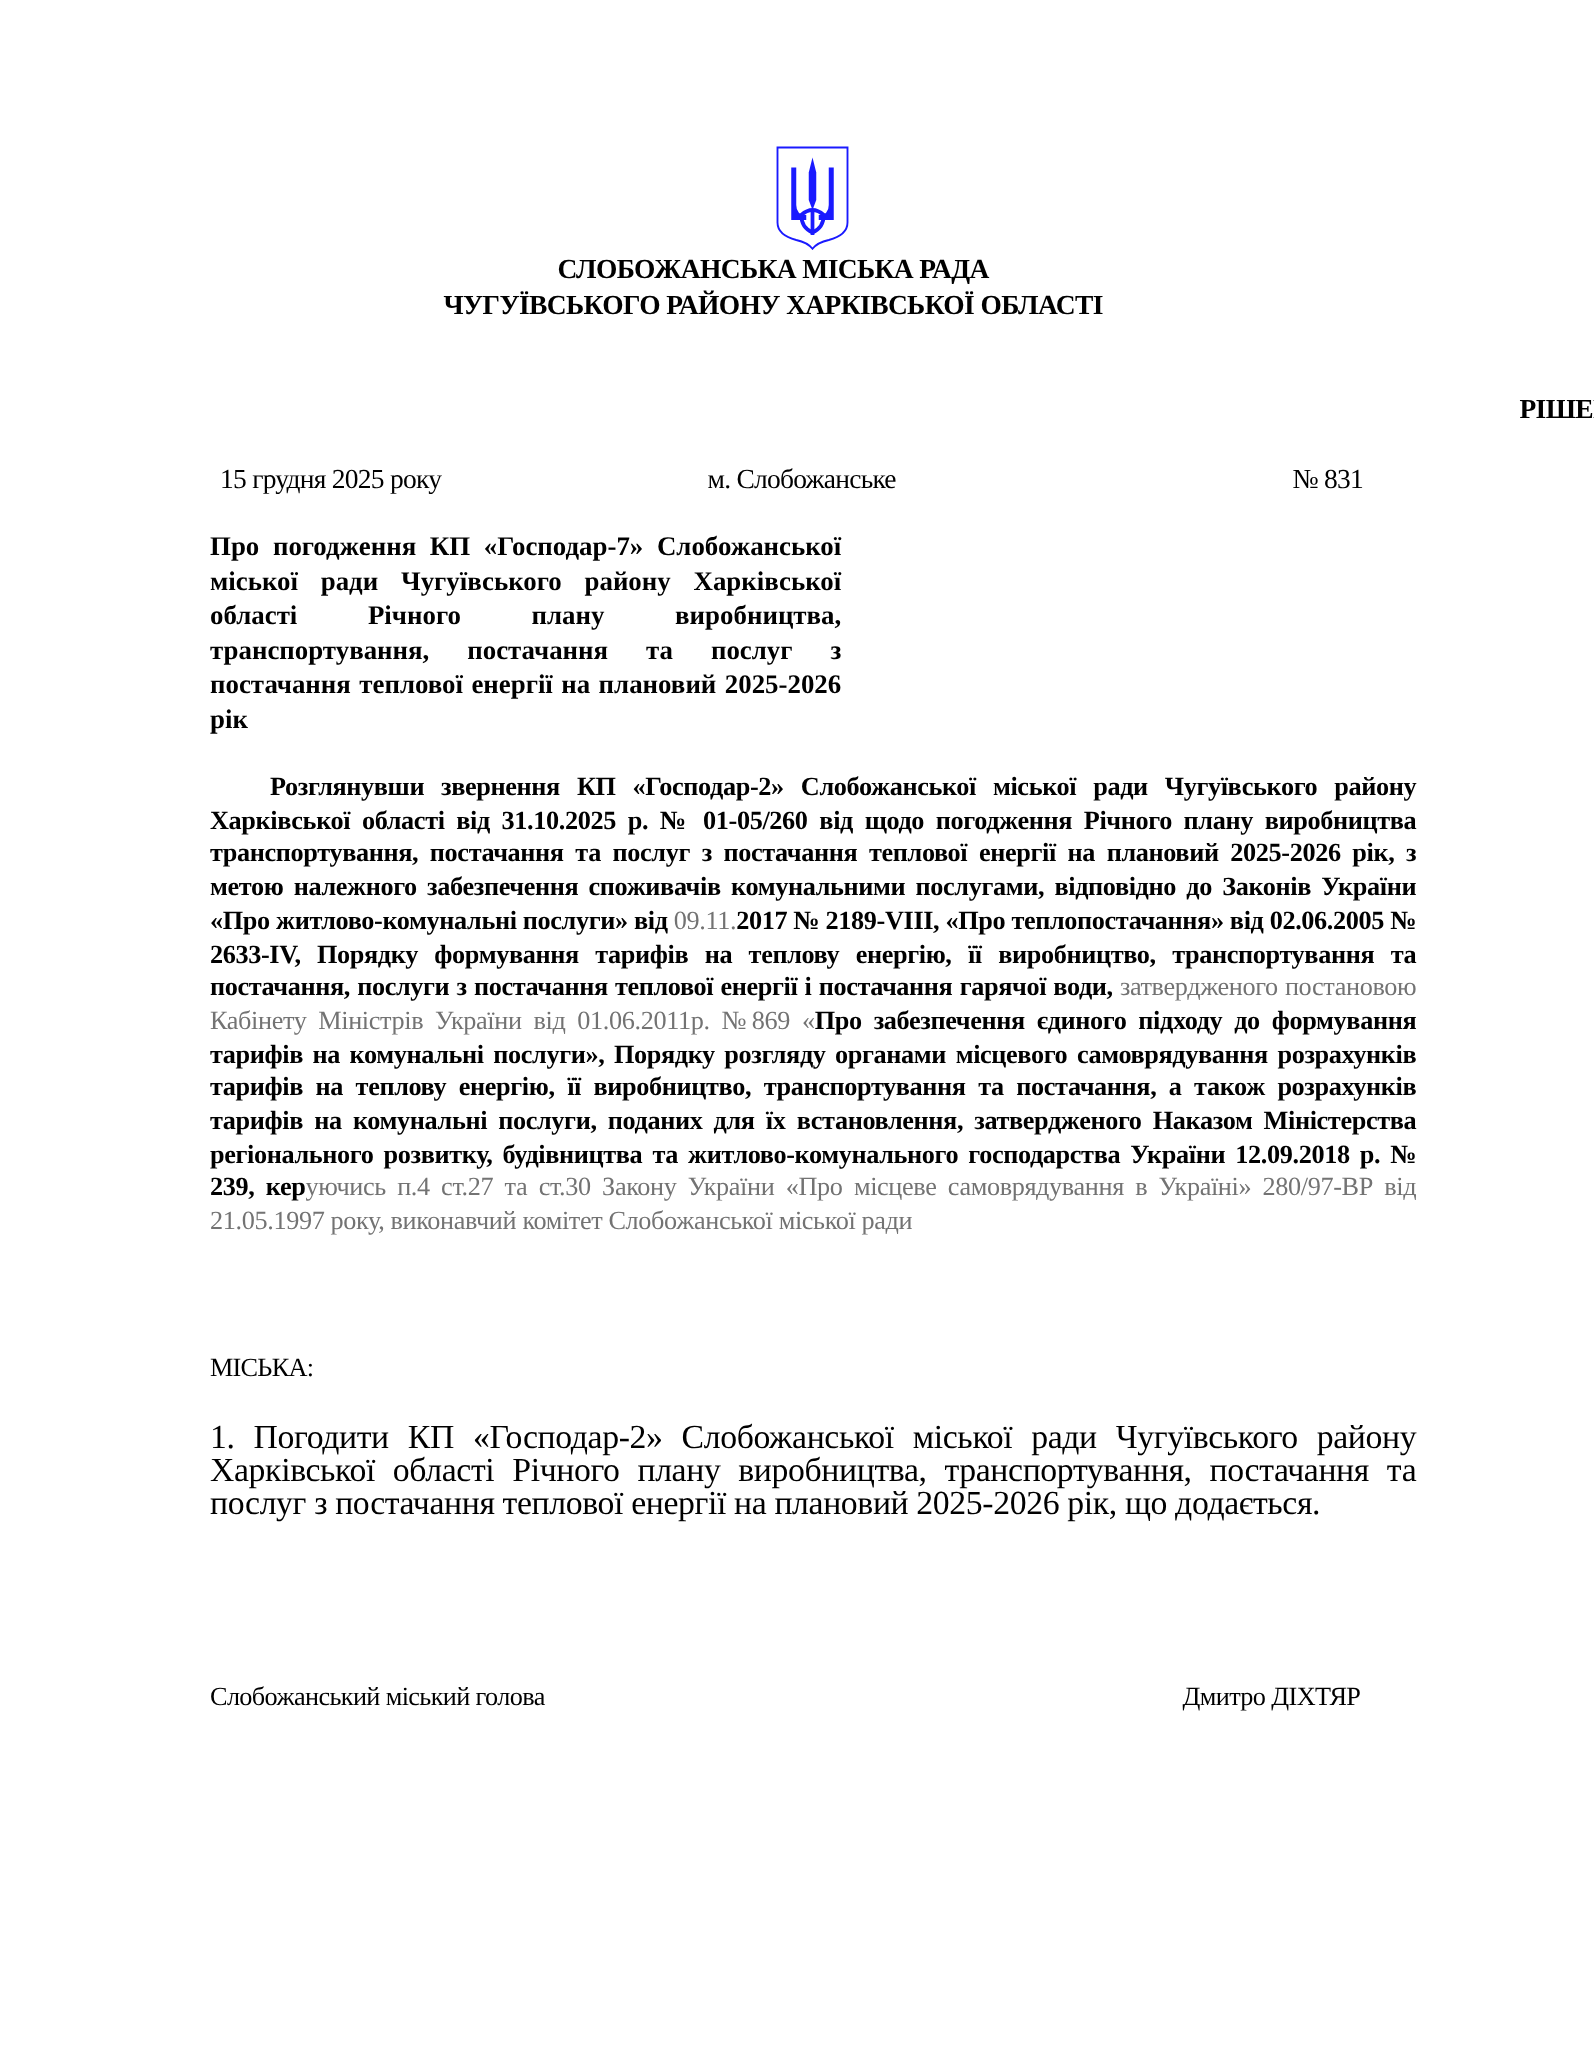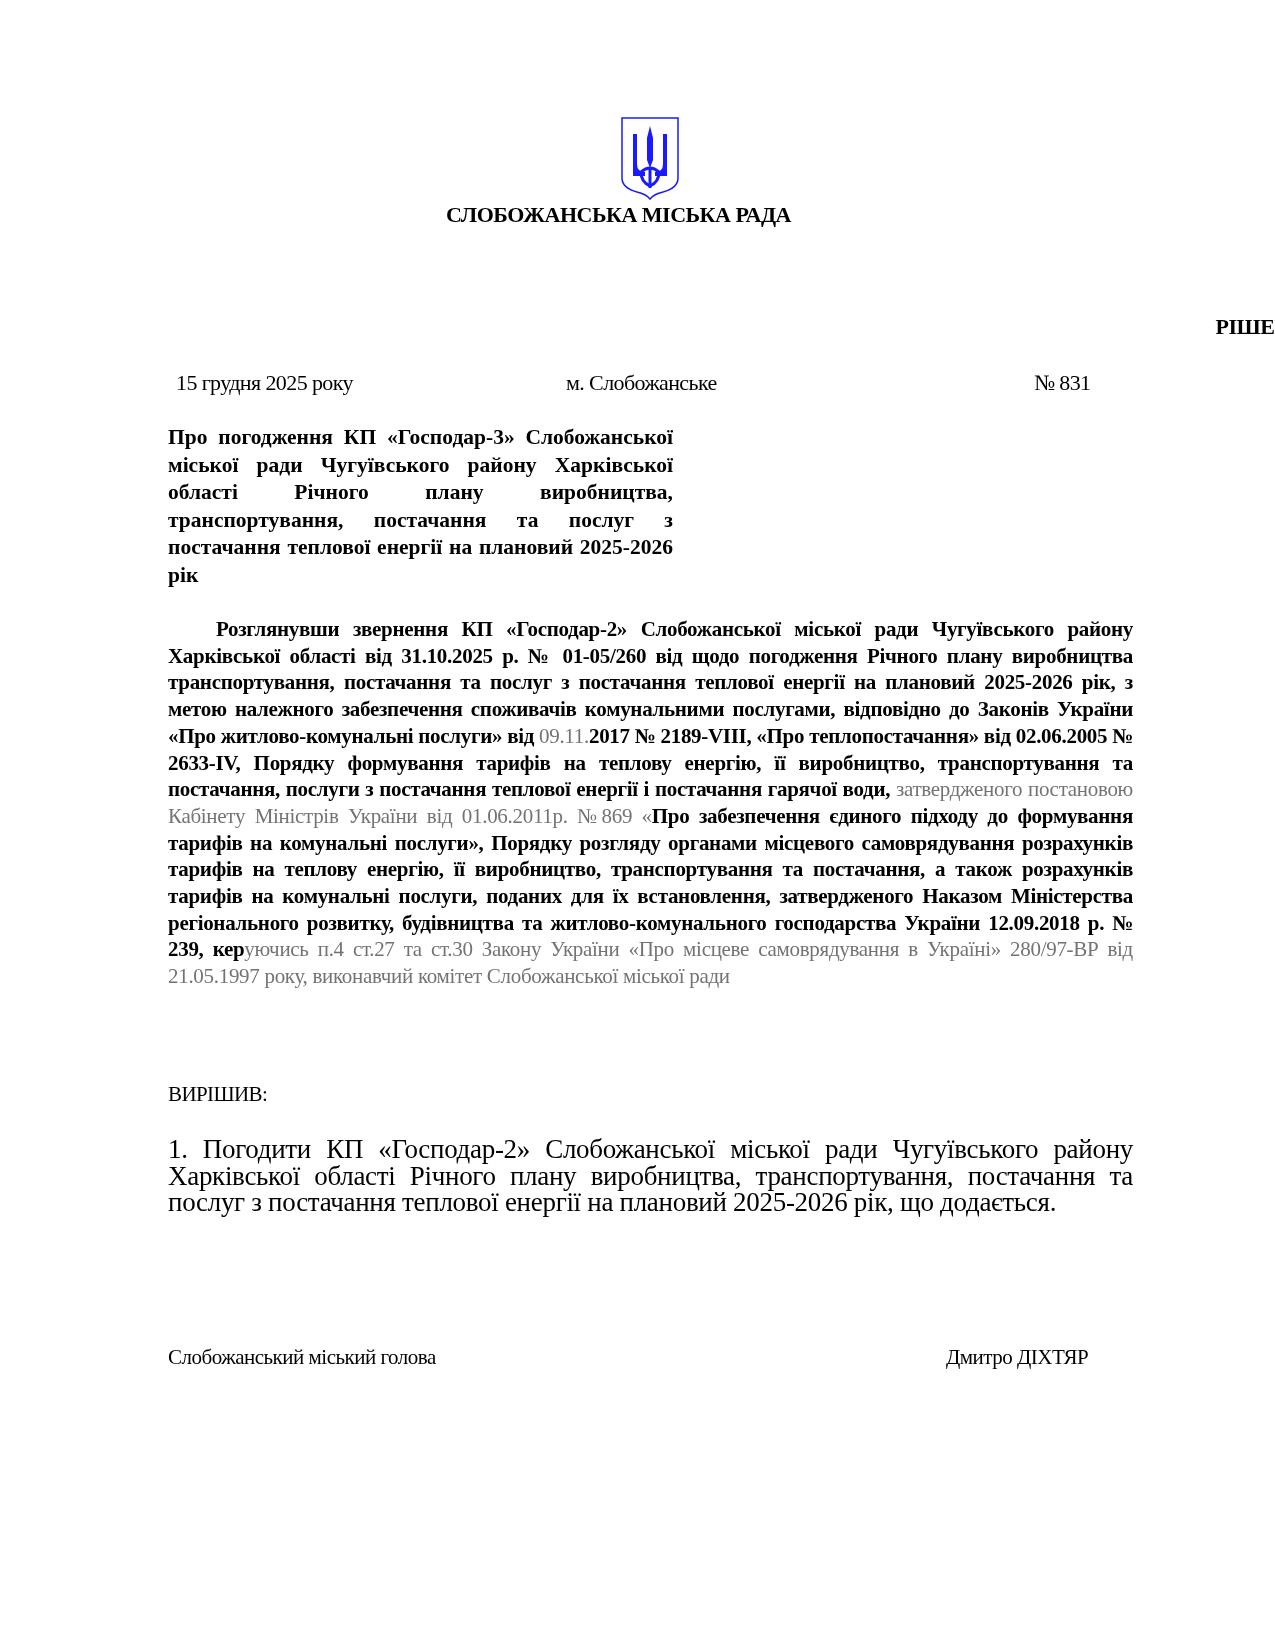--- a/index.html
+++ b/index.html
@@ -32,32 +32,33 @@
   <path d="M3 2 H59 V62 Q59 72 44 76 Q35 78 31 83 Q27 78 18 76 Q3 72 3 62 Z" fill="none" stroke="#1a1aff" stroke-width="1.5"></path>
   <path d="M31 10 L34 22 L34 44 L31 52 L28 44 L28 22 Z" fill="#1a1aff"></path>
   <path d="M14 18 L18 18 L18 48 Q18 56 26 56 L26 60 L14 60 Z" fill="#1a1aff"></path>
   <path d="M48 18 L44 18 L44 48 Q44 56 36 56 L36 60 L48 60 Z" fill="#1a1aff"></path>
   <path d="M22 56 Q31 48 40 56 Q40 66 31 70 Q22 66 22 56 Z" fill="none" stroke="#1a1aff" stroke-width="3"></path>
   <path d="M31 52 V72" stroke="#1a1aff" stroke-width="3"></path>
 </svg>
 
 <div class="header">
   <div>СЛОБОЖАНСЬКА МІСЬКА РАДА</div>
+  <div>ЧУГУЇВСЬКОГО РАЙОНУ ХАРКІВСЬКОЇ  ОБЛАСТІ</div>
 </div>
 
 <div class="decision-title">РІШЕННЯ</div>
 
 <div class="dateline" style="left:176px">15 грудня  2025 року</div>
 <div class="dateline" style="left:566px">м. Слобожанське</div>
 <div class="dateline" style="left:1034px">№ 831</div>
 
-<div class="subject">Про погодження КП «Господар-3» Слобожанської міської ради Чугуївського району Харківської області Річного плану виробництва, транспортування, постачання та послуг з постачання  теплової енергії на плановий 2025-2026 рік</div>
+<div class="subject">Про погодження КП «Господар-7» Слобожанської міської ради Чугуївського району Харківської області Річного плану виробництва, транспортування, постачання та послуг з постачання  теплової енергії на плановий 2025-2026 рік</div>
 
 <div class="body"><span class="indent"></span><span class="semibold">Розглянувши звернення  КП «Господар-2» Слобожанської міської ради Чугуївського району Харківської області від 31.10.2025 р. № 01-05/260 від щодо погодження Річного плану виробництва транспортування, постачання та  послуг з постачання  теплової енергії на плановий 2025-2026 рік, з метою належного забезпечення споживачів комунальними послугами, відповідно до Законів України «Про житлово-комунальні послуги» від</span><span class="gray"> 09.11.</span><span class="semibold">2017 № 2189-VIII, «Про теплопостачання» від 02.06.2005 № 2633-IV, Порядку формування тарифів на теплову енергію, її виробництво, транспортування та постачання, послуги з постачання теплової енергії і постачання гарячої води,</span><span class="gray"> затвердженого постановою Кабінету Міністрів України від 01.06.2011р. №869 «</span><span class="semibold">Про забезпечення єдиного підходу до формування тарифів на комунальні послуги», Порядку розгляду органами місцевого самоврядування розрахунків тарифів на теплову енергію, її виробництво, транспортування та постачання, а також розрахунків тарифів на комунальні послуги, поданих для їх встановлення, затвердженого Наказом Міністерства регіонального розвитку, будівництва та житлово-комунального господарства України 12.09.2018 р. № 239, кер</span><span class="gray">уючись п.4 ст.27 та ст.30 Закону України «Про місцеве самоврядування в Україні» 280/97-ВР від 21.05.1997 року, виконавчий комітет Слобожанської міської ради</span></div>
 
-<div class="resolved">ВИРІШИВ:</div>
+<div class="resolved">МІСЬКА:</div>
 
 <div class="items">
   <p>1. Погодити КП «Господар-2» Слобожанської міської ради Чугуївського району Харківської області Річного плану виробництва, транспортування, постачання та  послуг з постачання теплової енергії на плановий 2025-2026 рік,  що додається.</p>
 </div>
 
 <div class="sign" style="left:168px">Слобожанський міський голова</div>
 <div class="sign" style="left:946px">Дмитро ДІХТЯР</div>
 
 </body></html>

